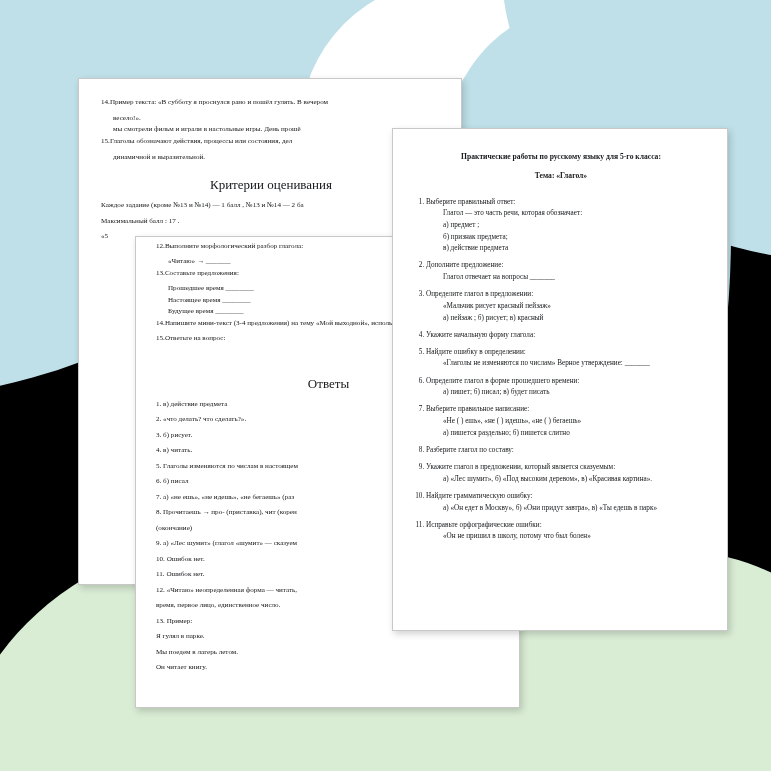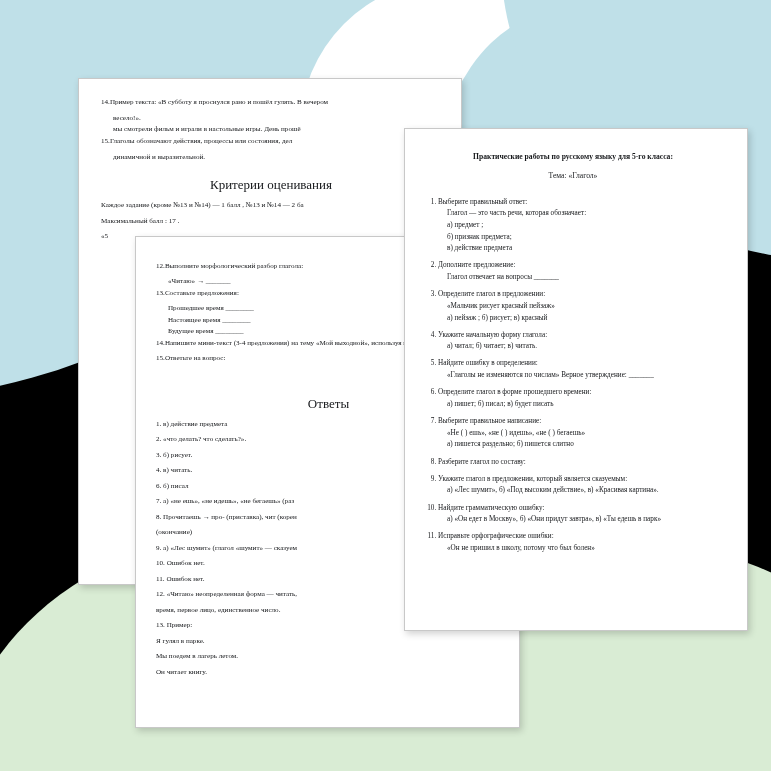--- a/index.html
+++ b/index.html
@@ -97,58 +97,58 @@
     height: 487px;
     padding: 18px 20px 0 22px;
     font-size: 7.1px;
     line-height: 1.65;
   }
   .sheet-mid {
     left: 135px;
     top: 236px;
     width: 345px;
     height: 466px;
-    padding: 24px 18px 0 20px;
+    padding: 4px 18px 0 20px;
     font-size: 7.1px;
     line-height: 1.62;
   }
   .sheet-front {
-    left: 404px;
+    left: 392px;
     top: 128px;
     width: 300px;
     height: 479px;
-    padding: 22px 24px 0 18px;
+    padding: 22px 16px 0 18px;
     font-size: 7.2px;
     line-height: 1.62;
   }
   .title-line {
     font-weight: bold;
     text-align: center;
     font-size: 7.6px;
     margin-bottom: 7px;
   }
   .title-line2 {
-    font-weight: normal;
+    font-weight: bold;
     text-align: center;
     font-size: 7.6px;
     margin-bottom: 14px;
   }
   ol.num {
     margin: 0;
     padding-left: 15px;
   }
   ol.num > li {
     margin-bottom: 5.5px;
   }
   .q-title {
     font-weight: normal;
   }
   .sub {
     display: block;
-    margin-left: 9px;
+    margin-left: 17px;
   }
   .indent {
     margin-left: 12px;
   }
   .para {
     margin: 0 0 4px 0;
   }
   .hang {
     margin: 0 0 4px 0;
     padding-left: 14px;
@@ -214,20 +214,21 @@
     <div class="hang">
       <span class="q-title">15.</span><span class="q-title">Ответьте на вопрос:</span>
     </div>
 
     <div class="sec-head" style="margin-top:28px;">Ответы</div>
 
     <div class="para">1.   в) действие предмета</div>
     <div class="para">2.   «что делать? что сделать?».</div>
     <div class="para">3.   б) рисует.</div>
     <div class="para">4.   в) читать.</div>
+    <div class="para">5.   Глаголы изменяются по числам в настоящем</div>
     <div class="para">6.   б) писал</div>
     <div class="para">7.   а) «не ешь», «не идешь», «не бегаешь» (раз</div>
     <div class="para">8.   Прочитаешь → про- (приставка), чит (корен</div>
     <div class="para">      (окончание)</div>
     <div class="para">9.   а) «Лес шумит» (глагол «шумит» — сказуем</div>
     <div class="para">10. Ошибок нет.</div>
     <div class="para">11. Ошибок нет.</div>
     <div class="para">12. «Читаю» неопределенная форма — читать,</div>
     <div class="para">      время, первое лицо, единственное число.</div>
     <div class="para">13. Пример:</div>
@@ -252,41 +253,40 @@
         <span class="q-title">Дополните предложение:</span>
         <span class="sub">Глагол отвечает на вопросы _______</span>
       </li>
       <li>
         <span class="q-title">Определите глагол в предложении:</span>
         <span class="sub">«Мальчик рисует красный пейзаж»</span>
         <span class="sub">а) пейзаж ;  б) рисует;  в) красный</span>
       </li>
       <li>
         <span class="q-title">Укажите начальную форму глагола:</span>
-        <span class="sub">а) читал;  б) читает;  в) читать.</span>
       </li>
       <li>
         <span class="q-title">Найдите ошибку в определении:</span>
         <span class="sub">«Глаголы не изменяются по числам»  Верное утверждение: _______</span>
       </li>
       <li>
         <span class="q-title">Определите глагол в форме прошедшего времени:</span>
         <span class="sub">а) пишет;  б) писал;  в) будет писать</span>
       </li>
       <li>
         <span class="q-title">Выберите правильное написание:</span>
         <span class="sub">«Не ( ) ешь», «не ( ) идешь», «не ( ) бегаешь»</span>
         <span class="sub">а) пишется раздельно;  б) пишется слитно</span>
       </li>
       <li>
         <span class="q-title">Разберите глагол по составу:</span>
       </li>
       <li>
         <span class="q-title">Укажите глагол в предложении, который является сказуемым:</span>
-        <span class="sub">а) «Лес шумит», б) «Под высоким действие», в) «Красивая картина».</span>
+        <span class="sub">а) «Лес шумит», б) «Под высоким деревом», в) «Красивая картина».</span>
       </li>
       <li>
         <span class="q-title">Найдите грамматическую ошибку:</span>
         <span class="sub">а) «Он едет в Москву», б) «Они придут завтра», в) «Ты едешь в парк»</span>
       </li>
       <li>
         <span class="q-title">Исправьте орфографические ошибки:</span>
         <span class="sub">«Он не пришил в школу, потому что был болен»</span>
       </li>
     </ol>

